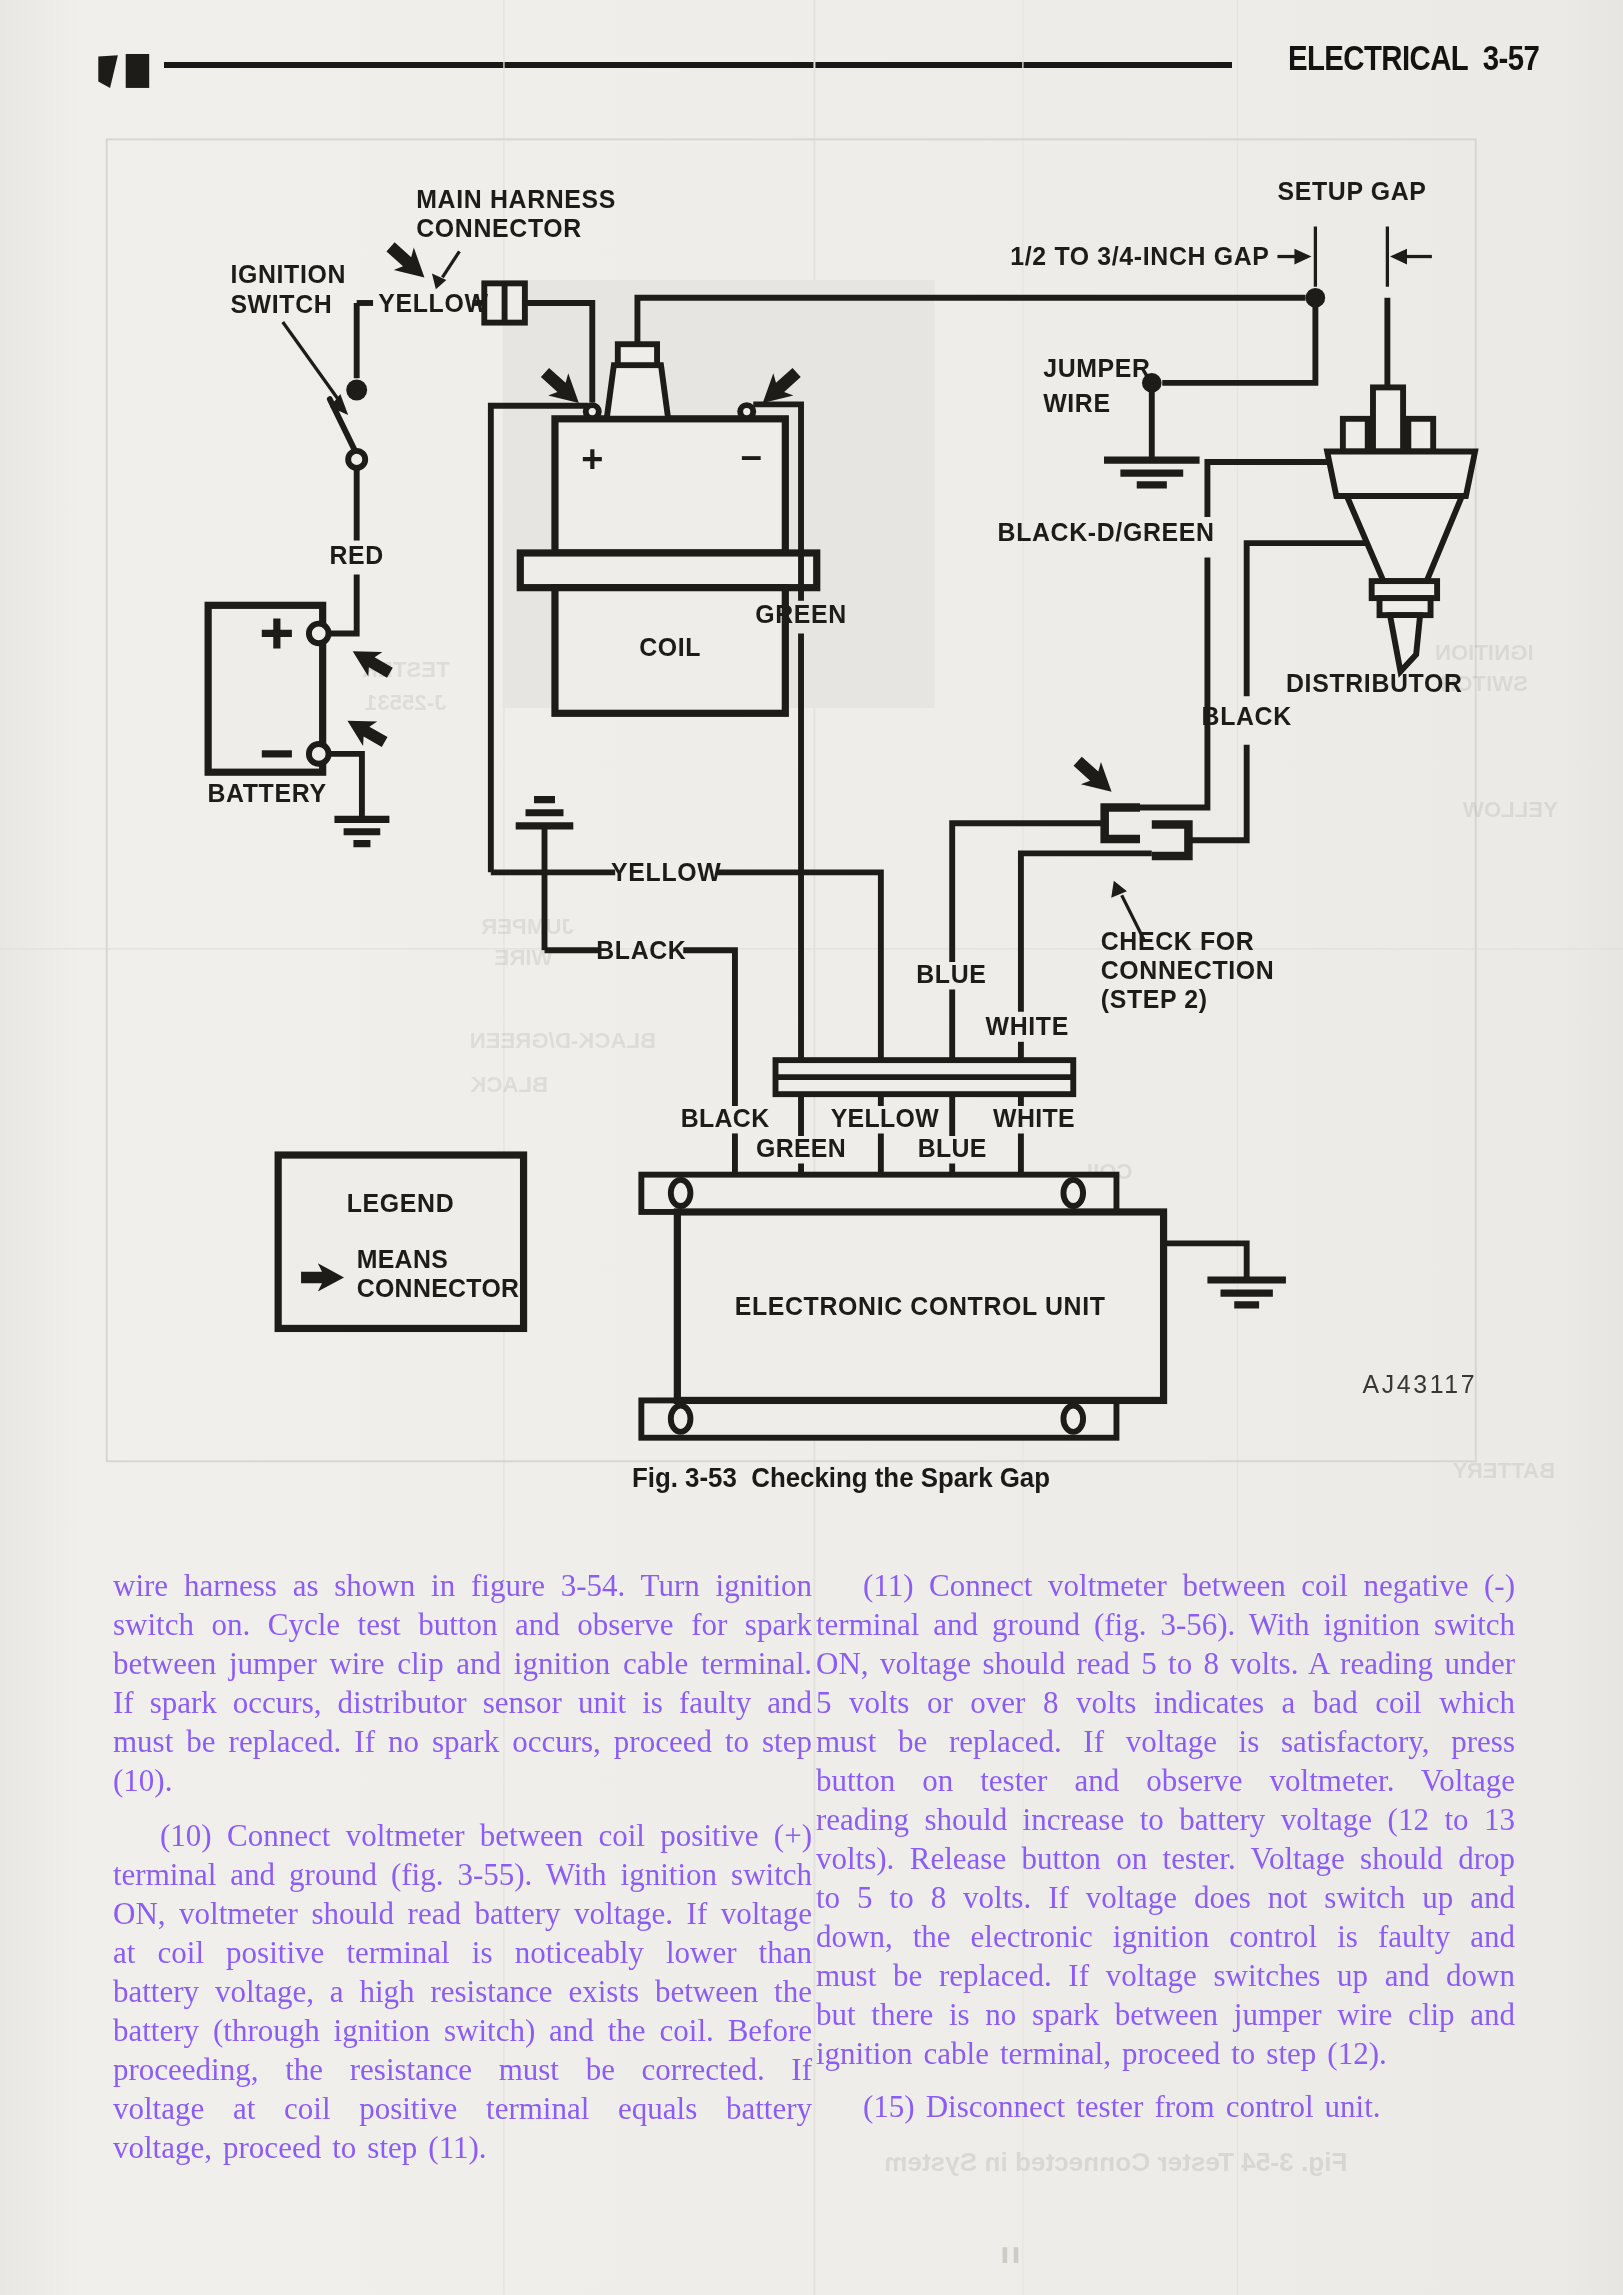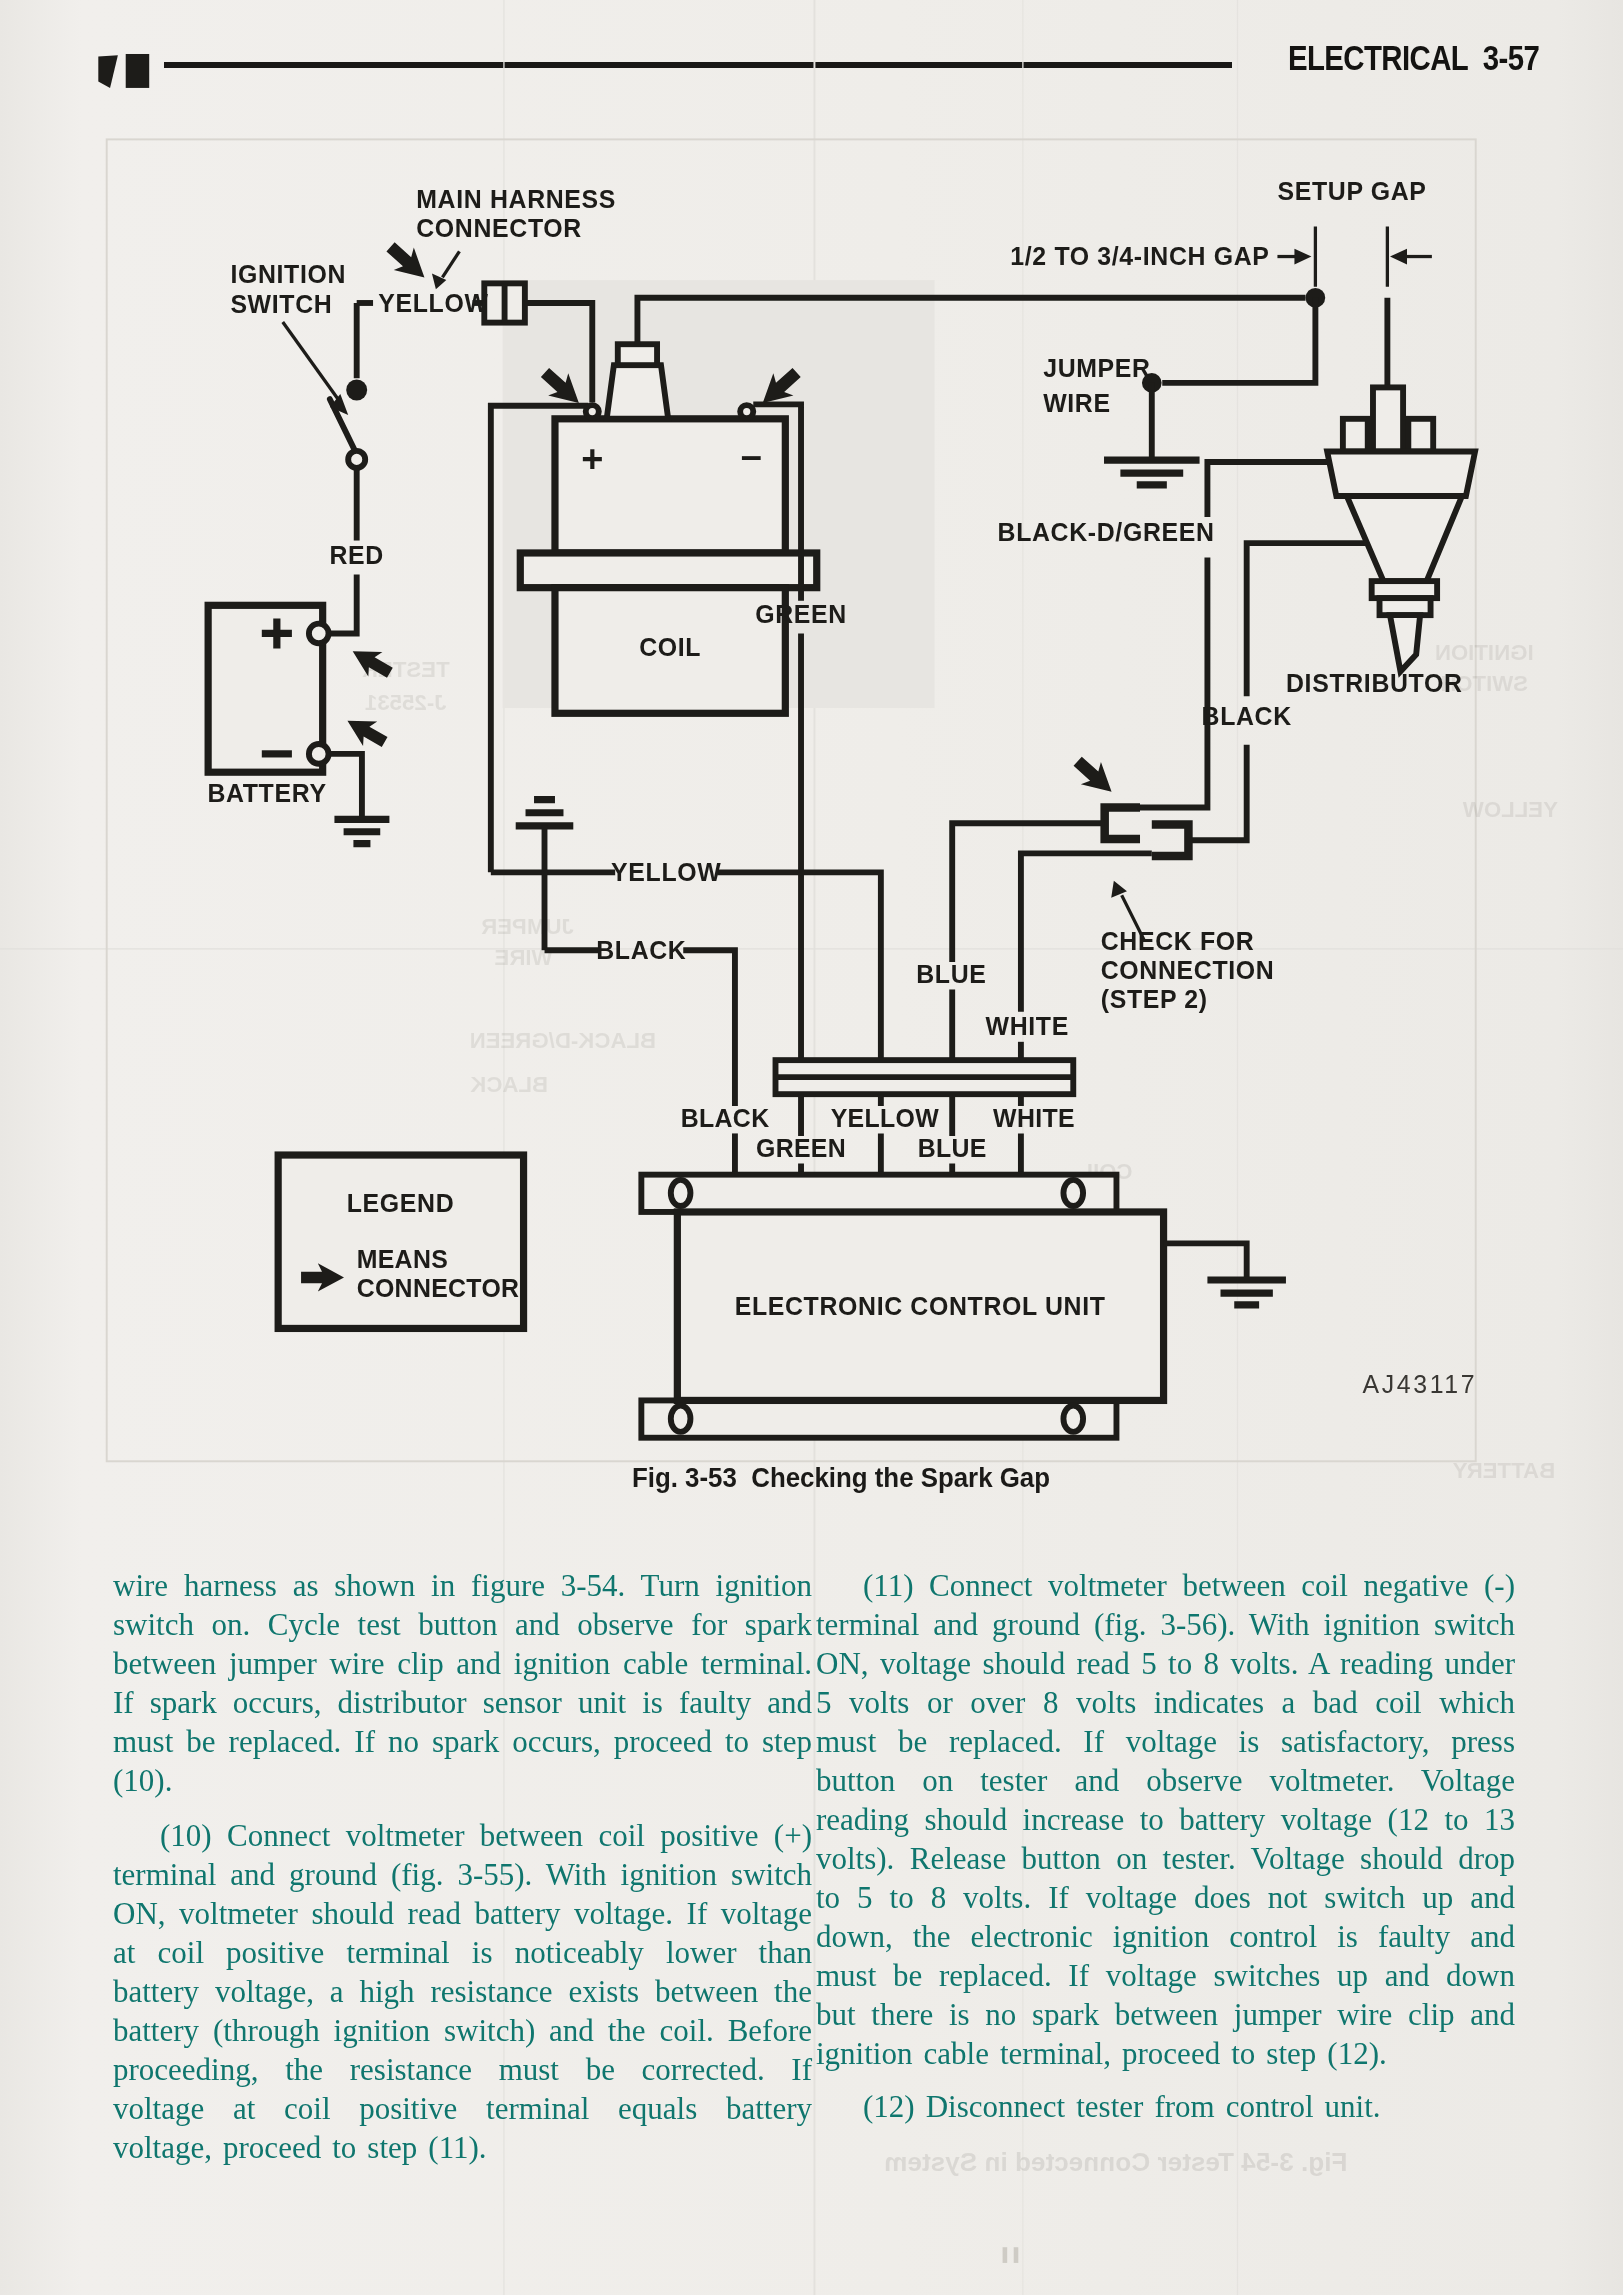--- a/index.html
+++ b/index.html
@@ -13,21 +13,21 @@
   #hdr-title{
     top:38px;right:84px;font:bold 35px "Liberation Sans",sans-serif;color:#141311;
     letter-spacing:-0.7px;white-space:pre;transform:scaleX(.84);transform-origin:100% 50%;
   }
   #fig-caption{
     left:517px;top:1462px;width:648px;text-align:center;
     font:bold 27.5px "Liberation Sans",sans-serif;color:#1b1a18;letter-spacing:0;
     transform:scaleX(.94);white-space:pre;
   }
   .col{position:absolute;width:699px;font:31px/39px "Liberation Serif","DejaVu Serif",serif;
-    color:#0f766e;text-align:justify;word-spacing:3.3px;}
+    color:#8b5cf6;text-align:justify;word-spacing:3.3px;}
   #col-left{left:113px;top:1566px;}
   #col-right{left:816px;top:1566px;}
   .col p{margin:0;}
   .col p.ind{text-indent:47px;margin-top:16px;}
   .col p.short{text-align:left;margin-top:14.4px;}
   svg text{user-select:none;}
   .dlabel{font:bold 38px "Liberation Sans",sans-serif;fill:#1d1c19;letter-spacing:1px;}
   .dsmall{font:bold 38px "Liberation Sans",sans-serif;fill:#1d1c19;letter-spacing:0.5px;}
   .pm{font:bold 58px "Liberation Sans",sans-serif;fill:#1d1c19;}
   .ajtext{font:38px "Liberation Sans",sans-serif;fill:#393733;letter-spacing:4px;}
@@ -279,15 +279,15 @@
 </svg>
 
 <div id="fig-caption" class="abs">Fig. 3-53  Checking the Spark Gap</div>
 
 <div id="col-left" class="col">
   <p>wire harness as shown in figure 3-54. Turn ignition switch on. Cycle test button and observe for spark between jumper wire clip and ignition cable terminal. If spark occurs, distributor sensor unit is faulty and must be replaced. If no spark occurs, proceed to step (10).</p>
   <p class="ind">(10) Connect voltmeter between coil positive (+) terminal and ground (fig. 3-55). With ignition switch ON, voltmeter should read battery voltage. If voltage at coil positive terminal is noticeably lower than battery voltage, a high resistance exists between the battery (through ignition switch) and the coil. Before proceeding, the resistance must be corrected. If voltage at coil positive terminal equals battery voltage, proceed to step (11).</p>
 </div>
 <div id="col-right" class="col">
   <p class="ind" style="margin-top:0">(11) Connect voltmeter between coil negative (-) terminal and ground (fig. 3-56). With ignition switch ON, voltage should read 5 to 8 volts. A reading under 5 volts or over 8 volts indicates a bad coil which must be replaced. If voltage is satisfactory, press button on tester and observe voltmeter. Voltage reading should increase to battery voltage (12 to 13 volts). Release button on tester. Voltage should drop to 5 to 8 volts. If voltage does not switch up and down, the electronic ignition control is faulty and must be replaced. If voltage switches up and down but there is no spark between jumper wire clip and ignition cable terminal, proceed to step (12).</p>
-  <p class="ind short">(12) Disconnect tester from control unit.</p>
+  <p class="ind short">(15) Disconnect tester from control unit.</p>
 </div>
 
 
 </body></html>

